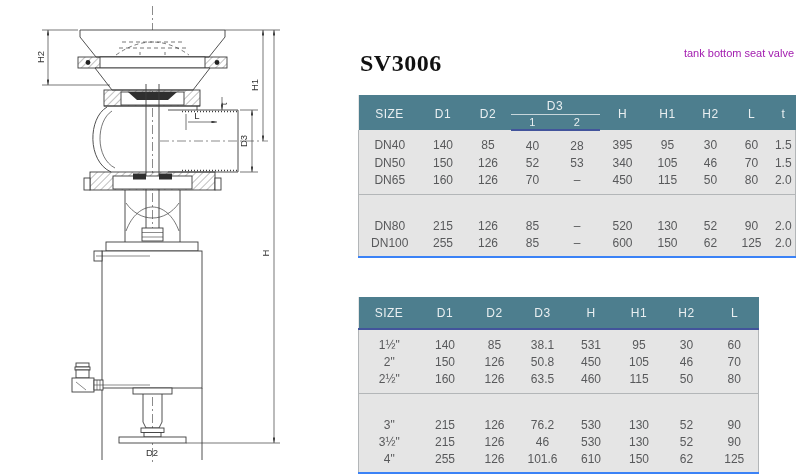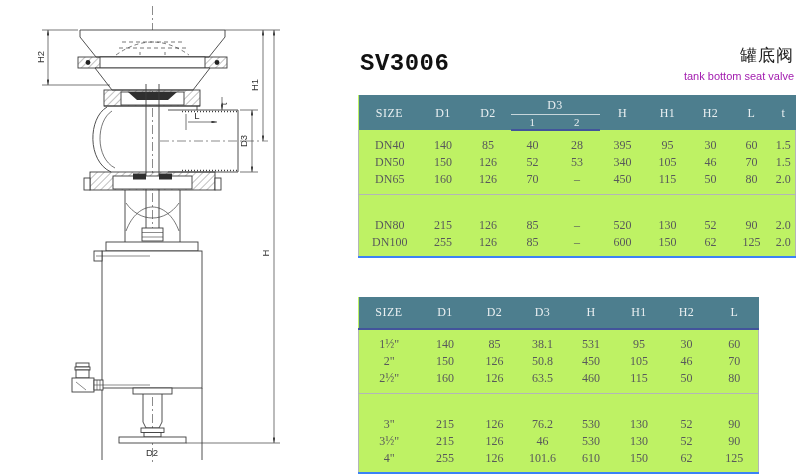--- a/index.html
+++ b/index.html
@@ -4,29 +4,29 @@
 <style>
   html,body{margin:0;padding:0;}
   body{
     width:801px;height:476px;position:relative;background:#ffffff;
     font-family:"Liberation Sans", sans-serif;overflow:hidden;
     -webkit-font-smoothing:antialiased;
   }
   
   .model-title{
     position:absolute;left:360px;top:50px;
-    font-family:Liberation Mono, monospace;font-size:24px;font-weight:600;
+    font-family:Liberation Serif, serif;font-size:24px;font-weight:600;
     color:#111;letter-spacing:.5px;
   }
   .title-block{position:absolute;right:7px;top:44px;text-align:right;}
   .title-cn{font-size:17px;color:#222;letter-spacing:1px;}
   .title-en{font-size:11px;color:#a21caf;margin-top:3px;}
 
   
-  .spec-table{position:absolute;border-collapse:collapse;table-layout:fixed;background:#bef264;font-family:Liberation Serif, serif;}
+  .spec-table{position:absolute;border-collapse:collapse;table-layout:fixed;background:#e5e5e5;}
   #table1{left:358px;top:95px;width:437px;}
   #table2{left:358px;top:297px;width:400px;}
   .spec-table thead th{
     background:#4d7e8e;color:#e9eff1;font-weight:normal;font-size:12px;
     letter-spacing:.5px;padding:0;text-align:center;vertical-align:middle;
   }
   #table1 thead tr.h1 th{height:17px;padding-top:2px;}
   #table1 thead tr.h2 th{height:14px;font-size:11px;}
   #table2 thead th{height:31px;}
   .spec-table thead tr:last-child th{border-bottom:2px solid #42549b;}
@@ -202,21 +202,20 @@
     <text x="269" y="253" text-anchor="middle" transform="rotate(-90 269 253)">H</text>
     <text x="247" y="141" text-anchor="middle" transform="rotate(-90 247 141)">D3</text>
     <text x="197" y="119" text-anchor="middle">L</text>
     <text x="227" y="104" text-anchor="middle" transform="rotate(-90 227 104)">t</text>
     <text x="152" y="456" text-anchor="middle">D2</text>
   </g>
 </svg>
 
 <div class="model-title">SV3006</div>
 <div class="title-block">
-  <div class="title-cn">罐底阀</div>
   <div class="title-en">tank bottom seat valve</div>
 </div>
 
 <table class="spec-table" id="table1">
   <colgroup>
     <col style="width:62px">
       <col style="width:45px">
       <col style="width:45px">
     <col style="width:44px">
       <col style="width:45px">

